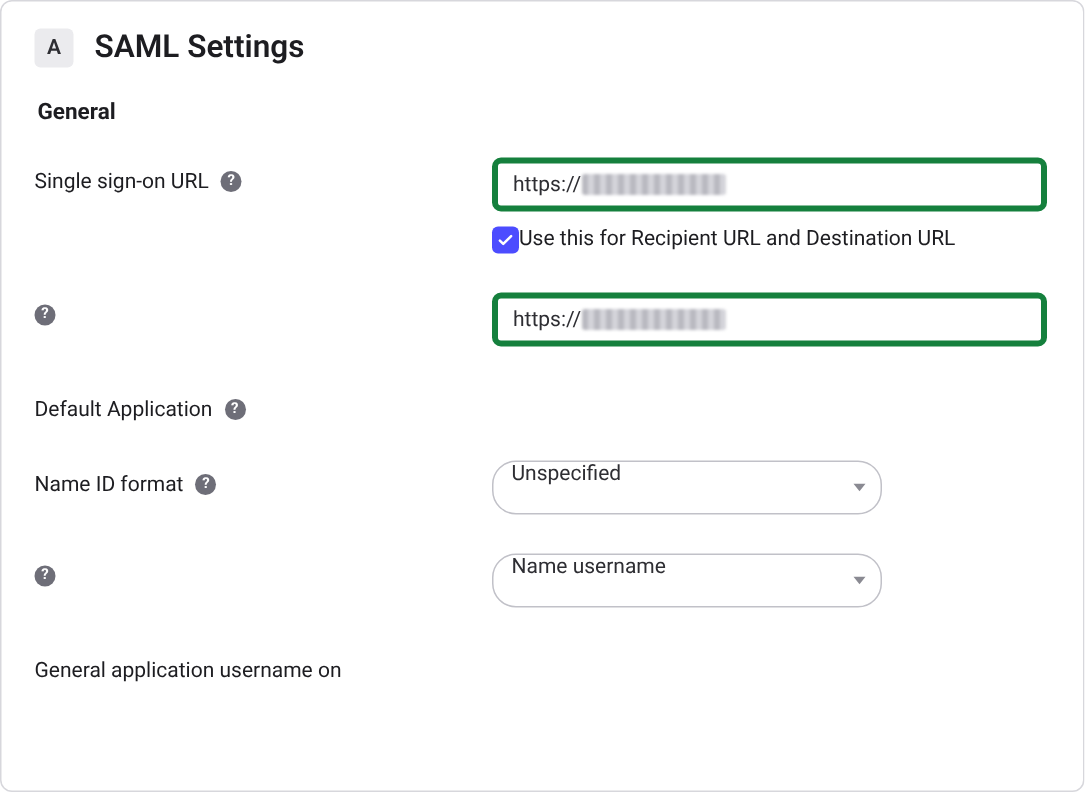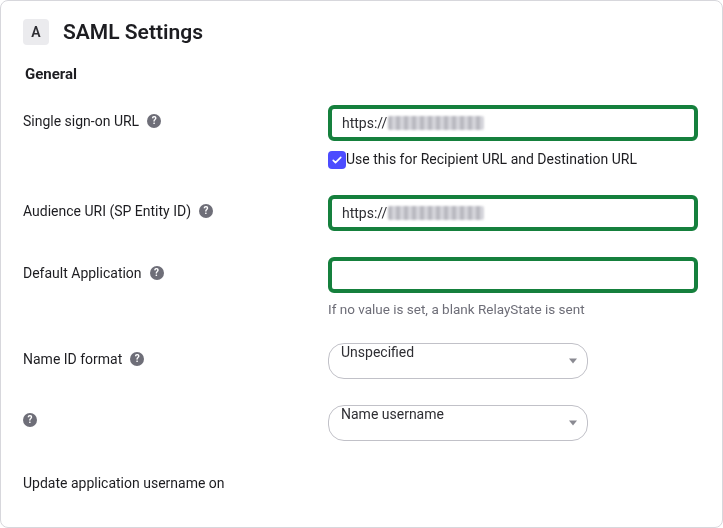--- a/index.html
+++ b/index.html
@@ -185,40 +185,35 @@
               <path d="M3 8.5l3 3 7-7" stroke="#fff" stroke-width="2.2" fill="none" stroke-linecap="round" stroke-linejoin="round"></path>
             </svg>
         </span>
         <span>Use this for Recipient URL and Destination URL</span>
       </div>
     </div>
   </div>
 
   <div class="form-row">
     <div class="form-label-col">
-      <span>Audience URI (SP Entity ID)</span>
       <span class="help-icon">?</span>
     </div>
     <div class="form-control-col">
       <div class="text-input input-text-wrap" tabindex="0">
         <span>https://</span>
         <span class="blur-strip"></span>
       </div>
     </div>
   </div>
 
   <div class="form-row">
     <div class="form-label-col">
       <span>Default Application</span>
       <span class="help-icon">?</span>
     </div>
-    <div class="form-control-col">
-      <input class="text-input" type="text" value="" style="">
-      <div class="hint">If no value is set, a blank RelayState is sent</div>
-    </div>
   </div>
 
   <div class="form-row">
     <div class="form-label-col">
       <span>Name ID format</span>
       <span class="help-icon">?</span>
     </div>
     <div class="form-control-col">
       <div class="select" tabindex="0">
         <span>Unspecified</span>
@@ -234,17 +229,17 @@
     <div class="form-control-col">
       <div class="select" tabindex="0">
         <span>Name username</span>
         <span class="caret"></span>
       </div>
     </div>
   </div>
 
   <div class="form-row" style="margin-bottom:0;">
     <div class="form-label-col no-help">
-      <span>Update application username on</span>
+      <span>General application username on</span>
     </div>
   </div>
 
 </div>
 
 </body></html>

